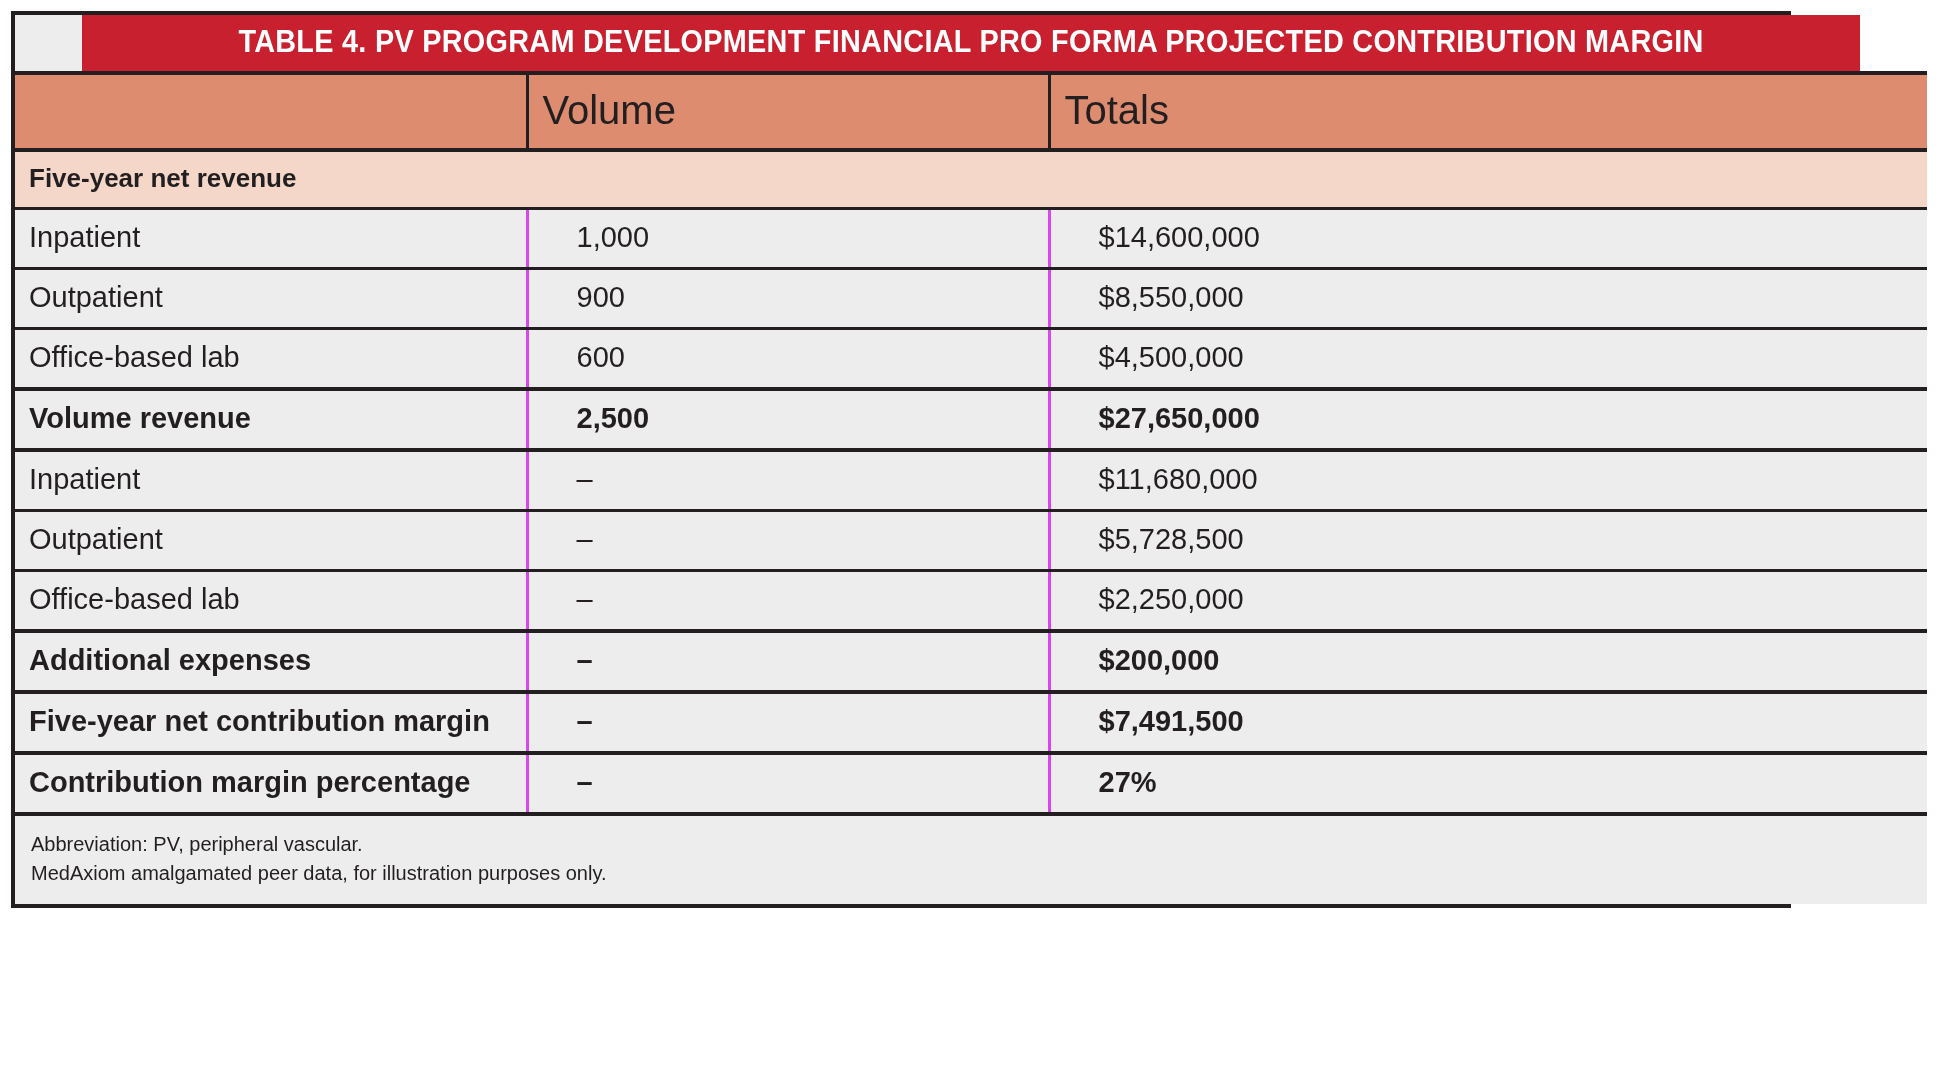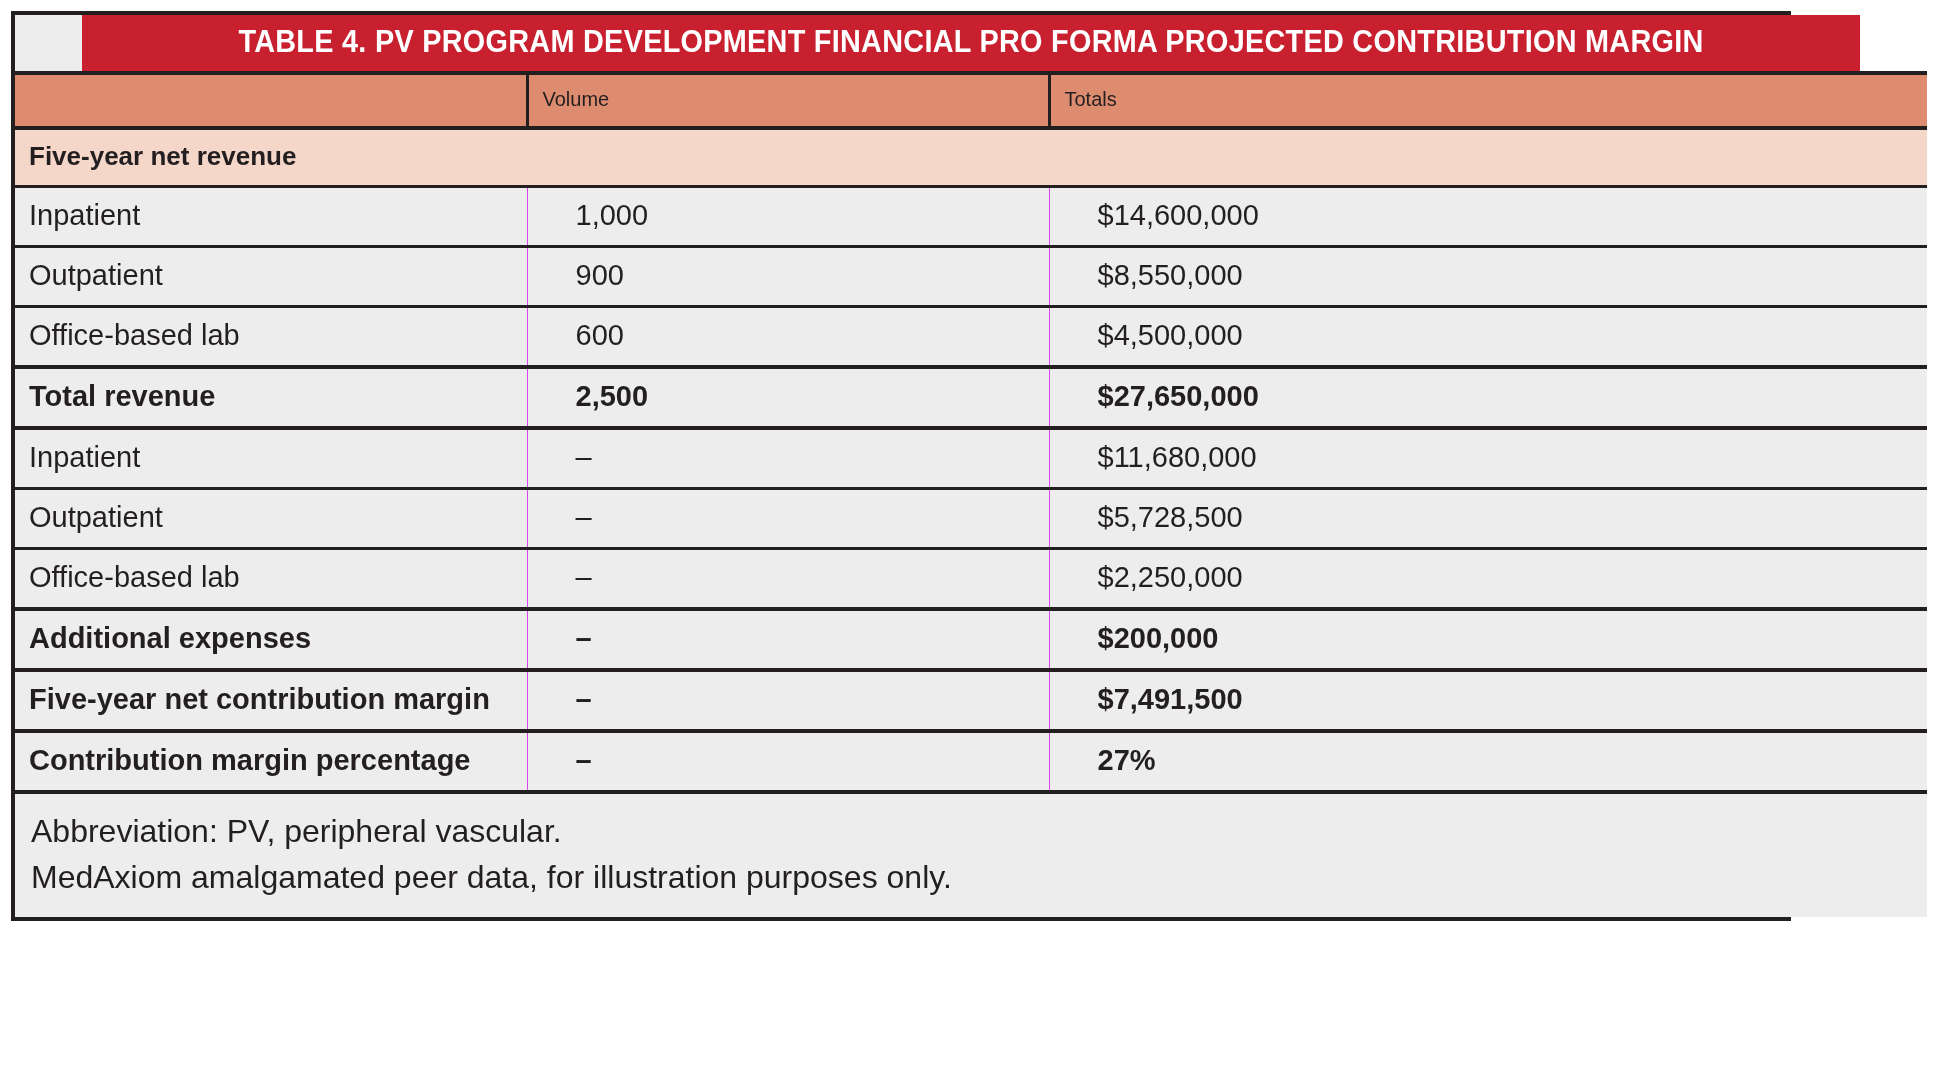--- a/index.html
+++ b/index.html
@@ -49,21 +49,21 @@
     border-bottom: 4px solid #231f20;
     font-stretch: condensed;
     transform: scaleX(0.93);
     transform-origin: center;
   }
 
   
   tr.colhead-row td {
     background: #dd8c70;
     font-weight: normal;
-    font-size: 20px;
+    font-size: 40px;
     padding: 13px 14px 15px 14px;
     vertical-align: middle;
     border-bottom: 4px solid #231f20;
   }
   tr.colhead-row td.sep { border-left: 3px solid #231f20; }
 
   
   tr.section-row td {
     background: #f4d7c9;
     font-weight: bold;
@@ -73,35 +73,35 @@
     border-top: 3px solid #231f20;
   }
 
   
   tr.data-row td {
     background: #ededed;
     padding: 11px 14px 13px 14px;
     vertical-align: middle;
     border-bottom: 3px solid #231f20;
   }
-  tr.data-row td.sep { border-left: 1px solid #d946ef; padding-left: 48px; }
+  tr.data-row td.sep { border-left: 3px solid #d946ef; padding-left: 48px; }
   td.indent { padding-left: 40px; }
 
   tr.total-row td {
     font-weight: bold;
     border-top: 4px solid #231f20;
     border-bottom: 4px solid #231f20;
   }
 
   
   tr.footnote-row td {
     background: #ededed;
     padding: 14px 14px 16px 16px;
     border-top: 4px solid #231f20;
-    font-size: 32px;
+    font-size: 20px;
     line-height: 1.45;
   }
   .fn-line { display: block; }
 
   .nowrap { white-space: nowrap; }
 </style>
 </head>
 <body>
 
 <div id="table-wrap">
@@ -132,21 +132,21 @@
           <td class="indent">Outpatient</td>
           <td class="sep">900</td>
           <td class="sep nowrap">$8,550,000</td>
         </tr>
         <tr class="data-row">
           <td class="indent">Office-based lab</td>
           <td class="sep">600</td>
           <td class="sep nowrap">$4,500,000</td>
         </tr>
         <tr class="data-row total-row">
-          <td>Total revenue</td>
+          <td>Volume revenue</td>
           <td class="sep">2,500</td>
           <td class="sep nowrap">$27,650,000</td>
         </tr>
         <tr class="data-row">
           <td class="indent">Inpatient</td>
           <td class="sep">–</td>
           <td class="sep nowrap">$11,680,000</td>
         </tr>
         <tr class="data-row">
           <td class="indent">Outpatient</td>

